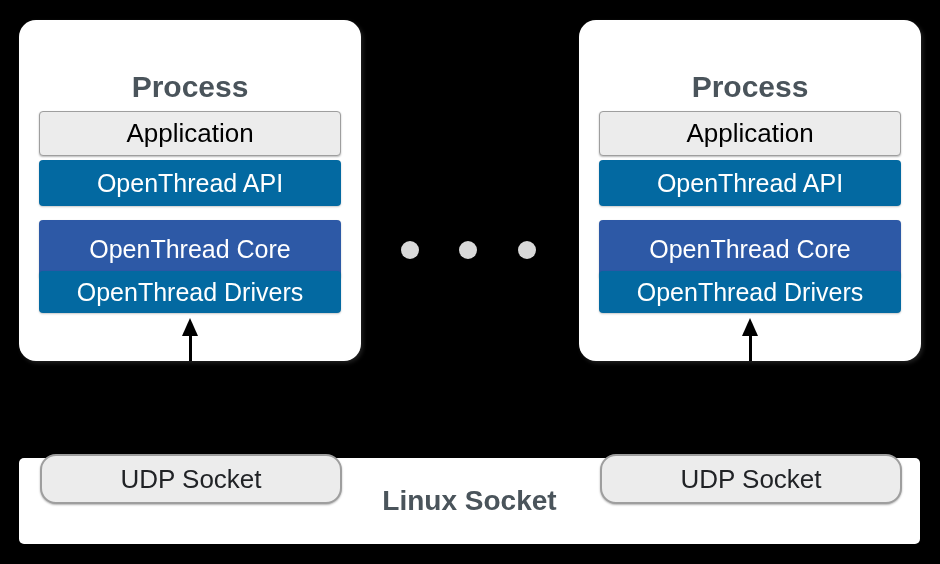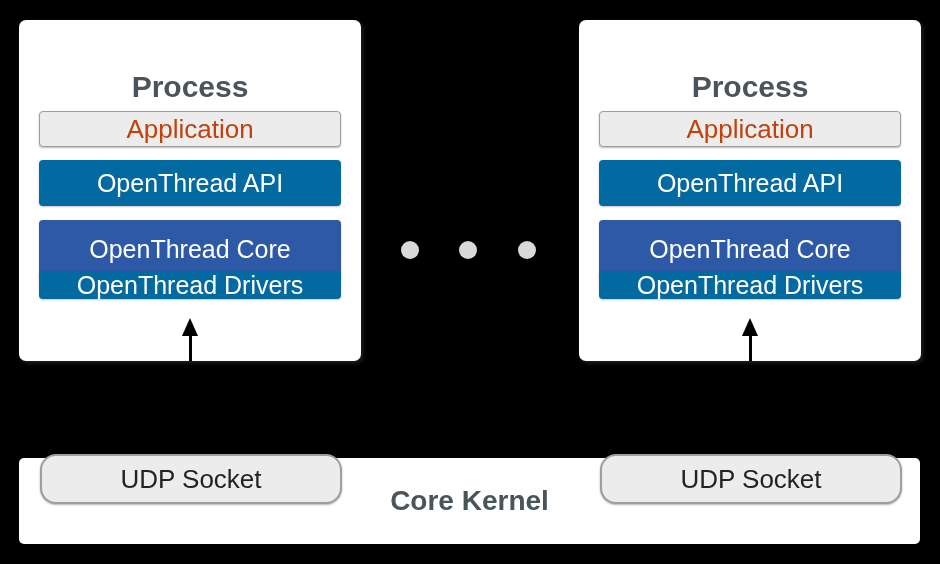--- a/index.html
+++ b/index.html
@@ -5,47 +5,47 @@
   html,body { margin:0; padding:0; background:#000; }
   .stage {
     position:relative; width:940px; height:564px; overflow:hidden;
     background:#000000;
     font-family:"Liberation Sans", sans-serif;
   }
 
   
   .process-card {
     position:absolute; top:20px; width:342px; height:341px;
-    background:#ffffff; border-radius:7px;
+    background:#ffffff; border-radius:17px;
     box-shadow:2px 2px 4px rgba(60,60,60,0.55);
   }
   .process-card.left  { left:19px; }
   .process-card.right { left:579px; }
 
   .process-title {
     position:absolute; top:50px; left:0; right:0; margin:0;
     text-align:center; font-size:30px; font-weight:bold;
     color:#4a545b; line-height:34px;
   }
 
   .layer {
     position:absolute; left:20px; width:302px; box-sizing:border-box;
     border-radius:4px; display:flex; align-items:center; justify-content:center;
     font-size:25px;
   }
   .layer-app {
-    top:91px; height:36px; background:#ececec;
-    border:1.5px solid #9e9e9e; color:#c2410c; font-size:26px;
+    top:91px; height:45px; background:#ececec;
+    border:1.5px solid #9e9e9e; color:#000000; font-size:26px;
     box-shadow:0 1px 2px rgba(0,0,0,0.28);
   }
   .layer-cyan  { background:#0369a1; color:#ffffff; box-shadow:0 1px 2px rgba(0,0,0,0.22); }
   .layer-blue  { background:#2d59a6; color:#ffffff; box-shadow:0 1px 2px rgba(0,0,0,0.22); }
   .layer-api     { top:140px; height:46px; }
   .layer-core    { top:200px; height:59px; }
-  .layer-drivers { top:251px; height:28px; }
+  .layer-drivers { top:251px; height:42px; }
 
   
   .arrow-shaft {
     position:absolute; left:170px; top:312px; width:3px; height:29px;
     background:#000000;
   }
   .arrow-head {
     position:absolute; left:163px; top:298px; width:0; height:0;
     border-left:8.5px solid transparent; border-right:8.5px solid transparent;
     border-bottom:18px solid #000000;
@@ -103,19 +103,19 @@
     <h2 class="process-title">Process</h2>
     <div class="layer layer-app">Application</div>
     <div class="layer layer-cyan layer-api">OpenThread API</div>
     <div class="layer layer-blue layer-core">OpenThread Core</div>
     <div class="layer layer-cyan layer-drivers">OpenThread Drivers</div>
     <div class="arrow-shaft"></div>
     <div class="arrow-head"></div>
   </section>
 
   <section class="kernel-bar">
-    <span class="kernel-label">Core Kernel</span>
+    <span class="kernel-label">Linux Socket</span>
   </section>
 
   <div class="udp-box udp-left">UDP Socket</div>
   <div class="udp-box udp-right">UDP Socket</div>
 
 </div>
 
 </body></html>

